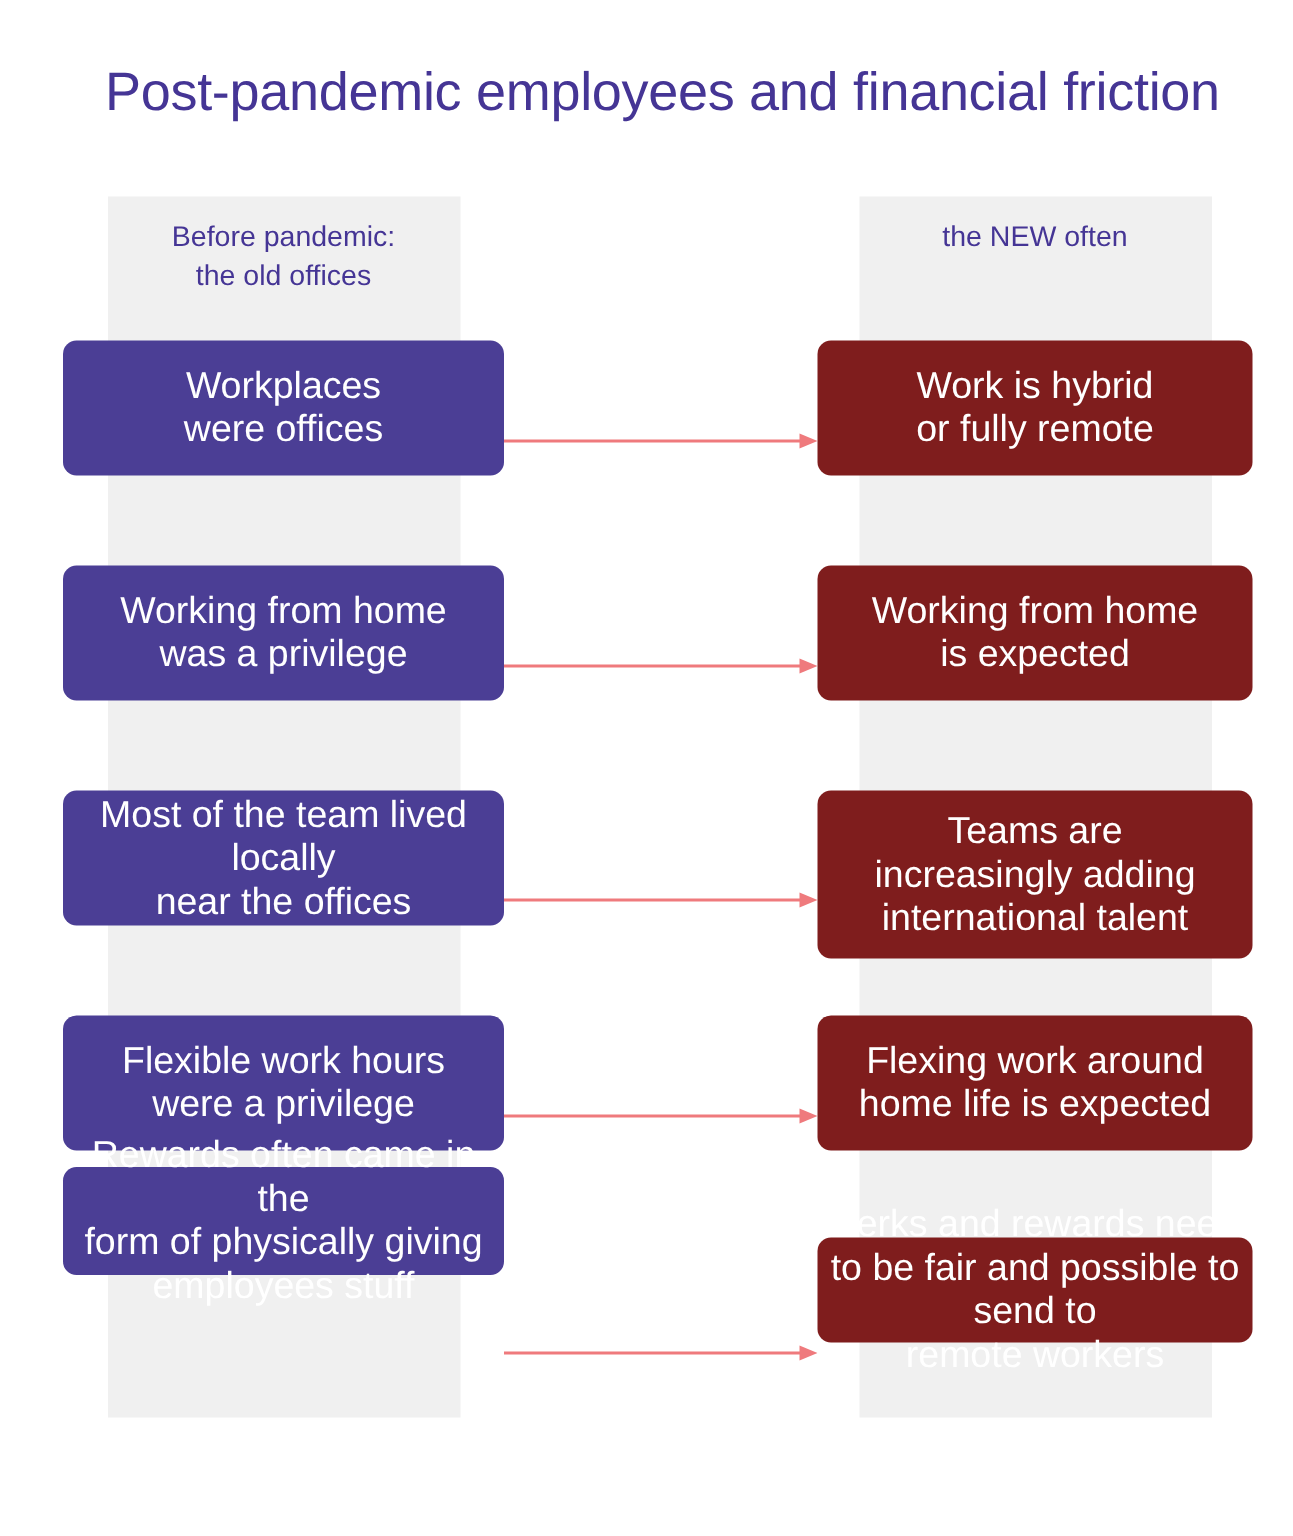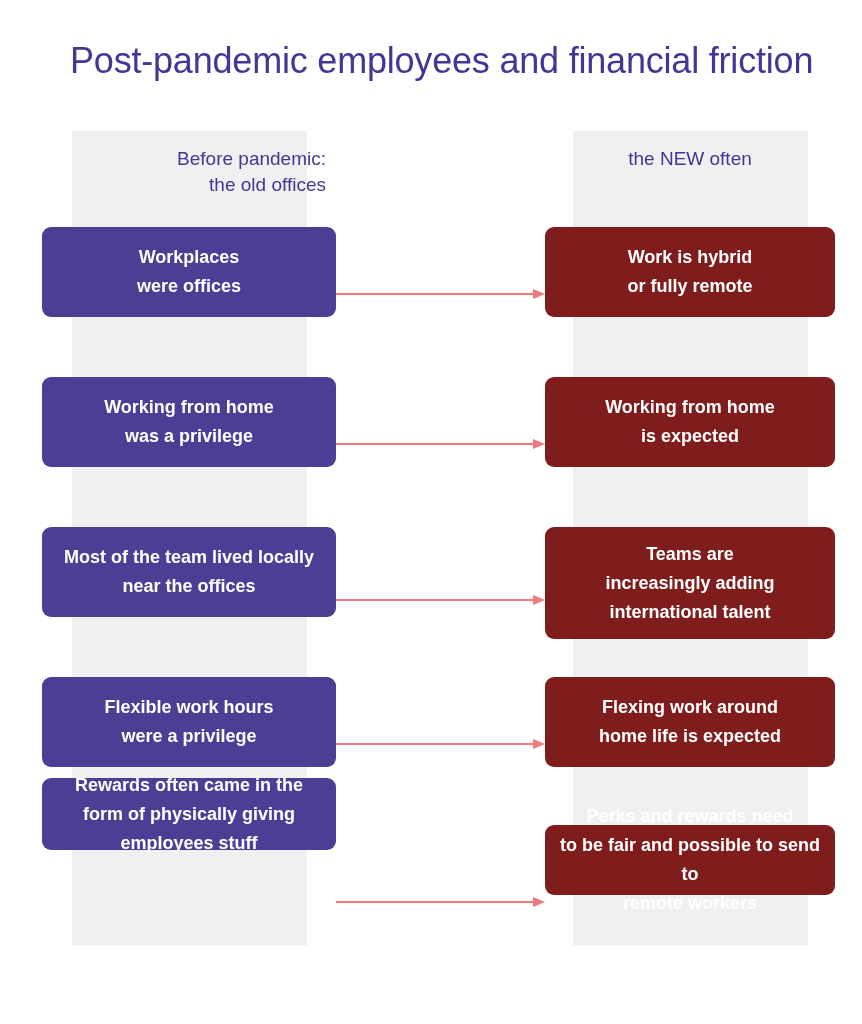--- a/index.html
+++ b/index.html
@@ -53,41 +53,41 @@
   .col-header {
     position: absolute;
     top: 146px;
     width: 250px;
     text-align: center;
     color: #453595;
     font-size: 19px;
     line-height: 26px;
     font-weight: 400;
   }
-  .col-header-left  { left: 76px; text-align: right; }
+  .col-header-left  { left: 64px; }
   .col-header-right { left: 565px; }
 
   
   .row {
     position: absolute;
     left: 0;
     width: 862px;
   }
 
   .card {
     position: absolute;
     border-radius: 9px;
     color: #ffffff;
     display: flex;
     align-items: center;
     justify-content: center;
     text-align: center;
-    font-size: 18px;
+    font-size: 25px;
     line-height: 29px;
-    font-weight: 700;
+    font-weight: 400;
     padding: 0 8px;
     box-sizing: border-box;
     white-space: pre-line;
   }
   .card-left {
     left: 42px;
     width: 294px;
     background: #4b3e95;
   }
   .card-right {

